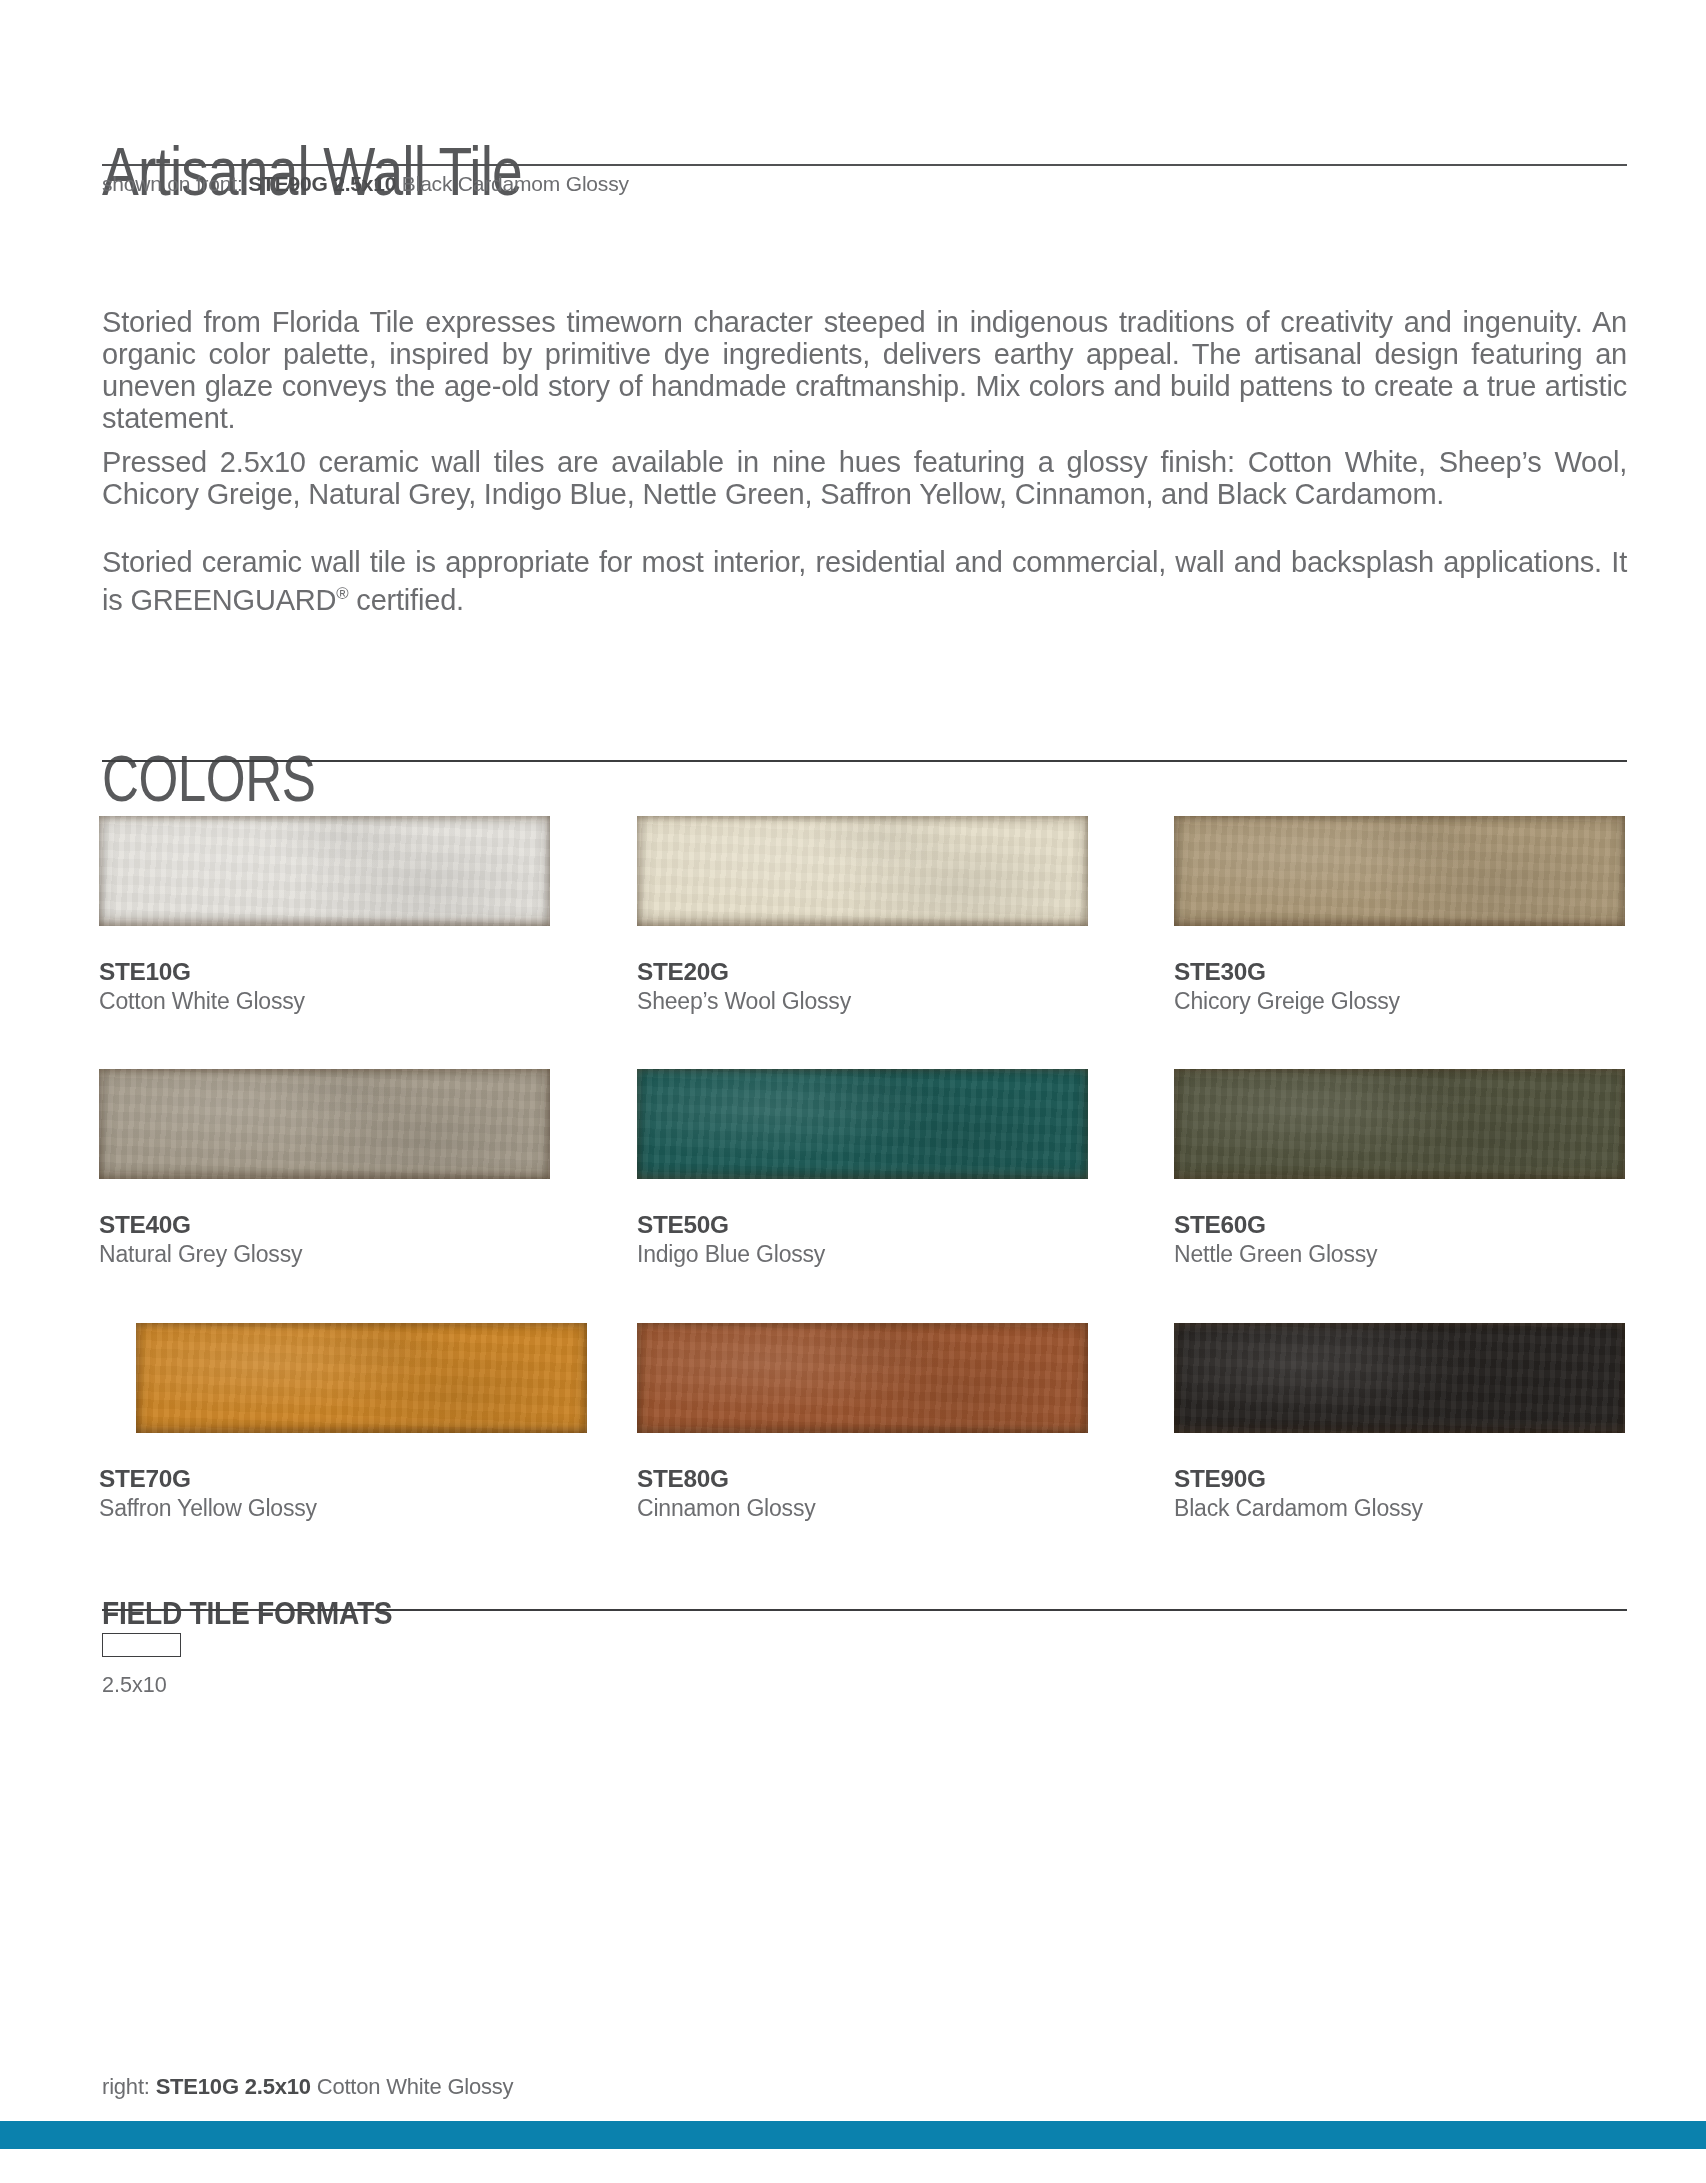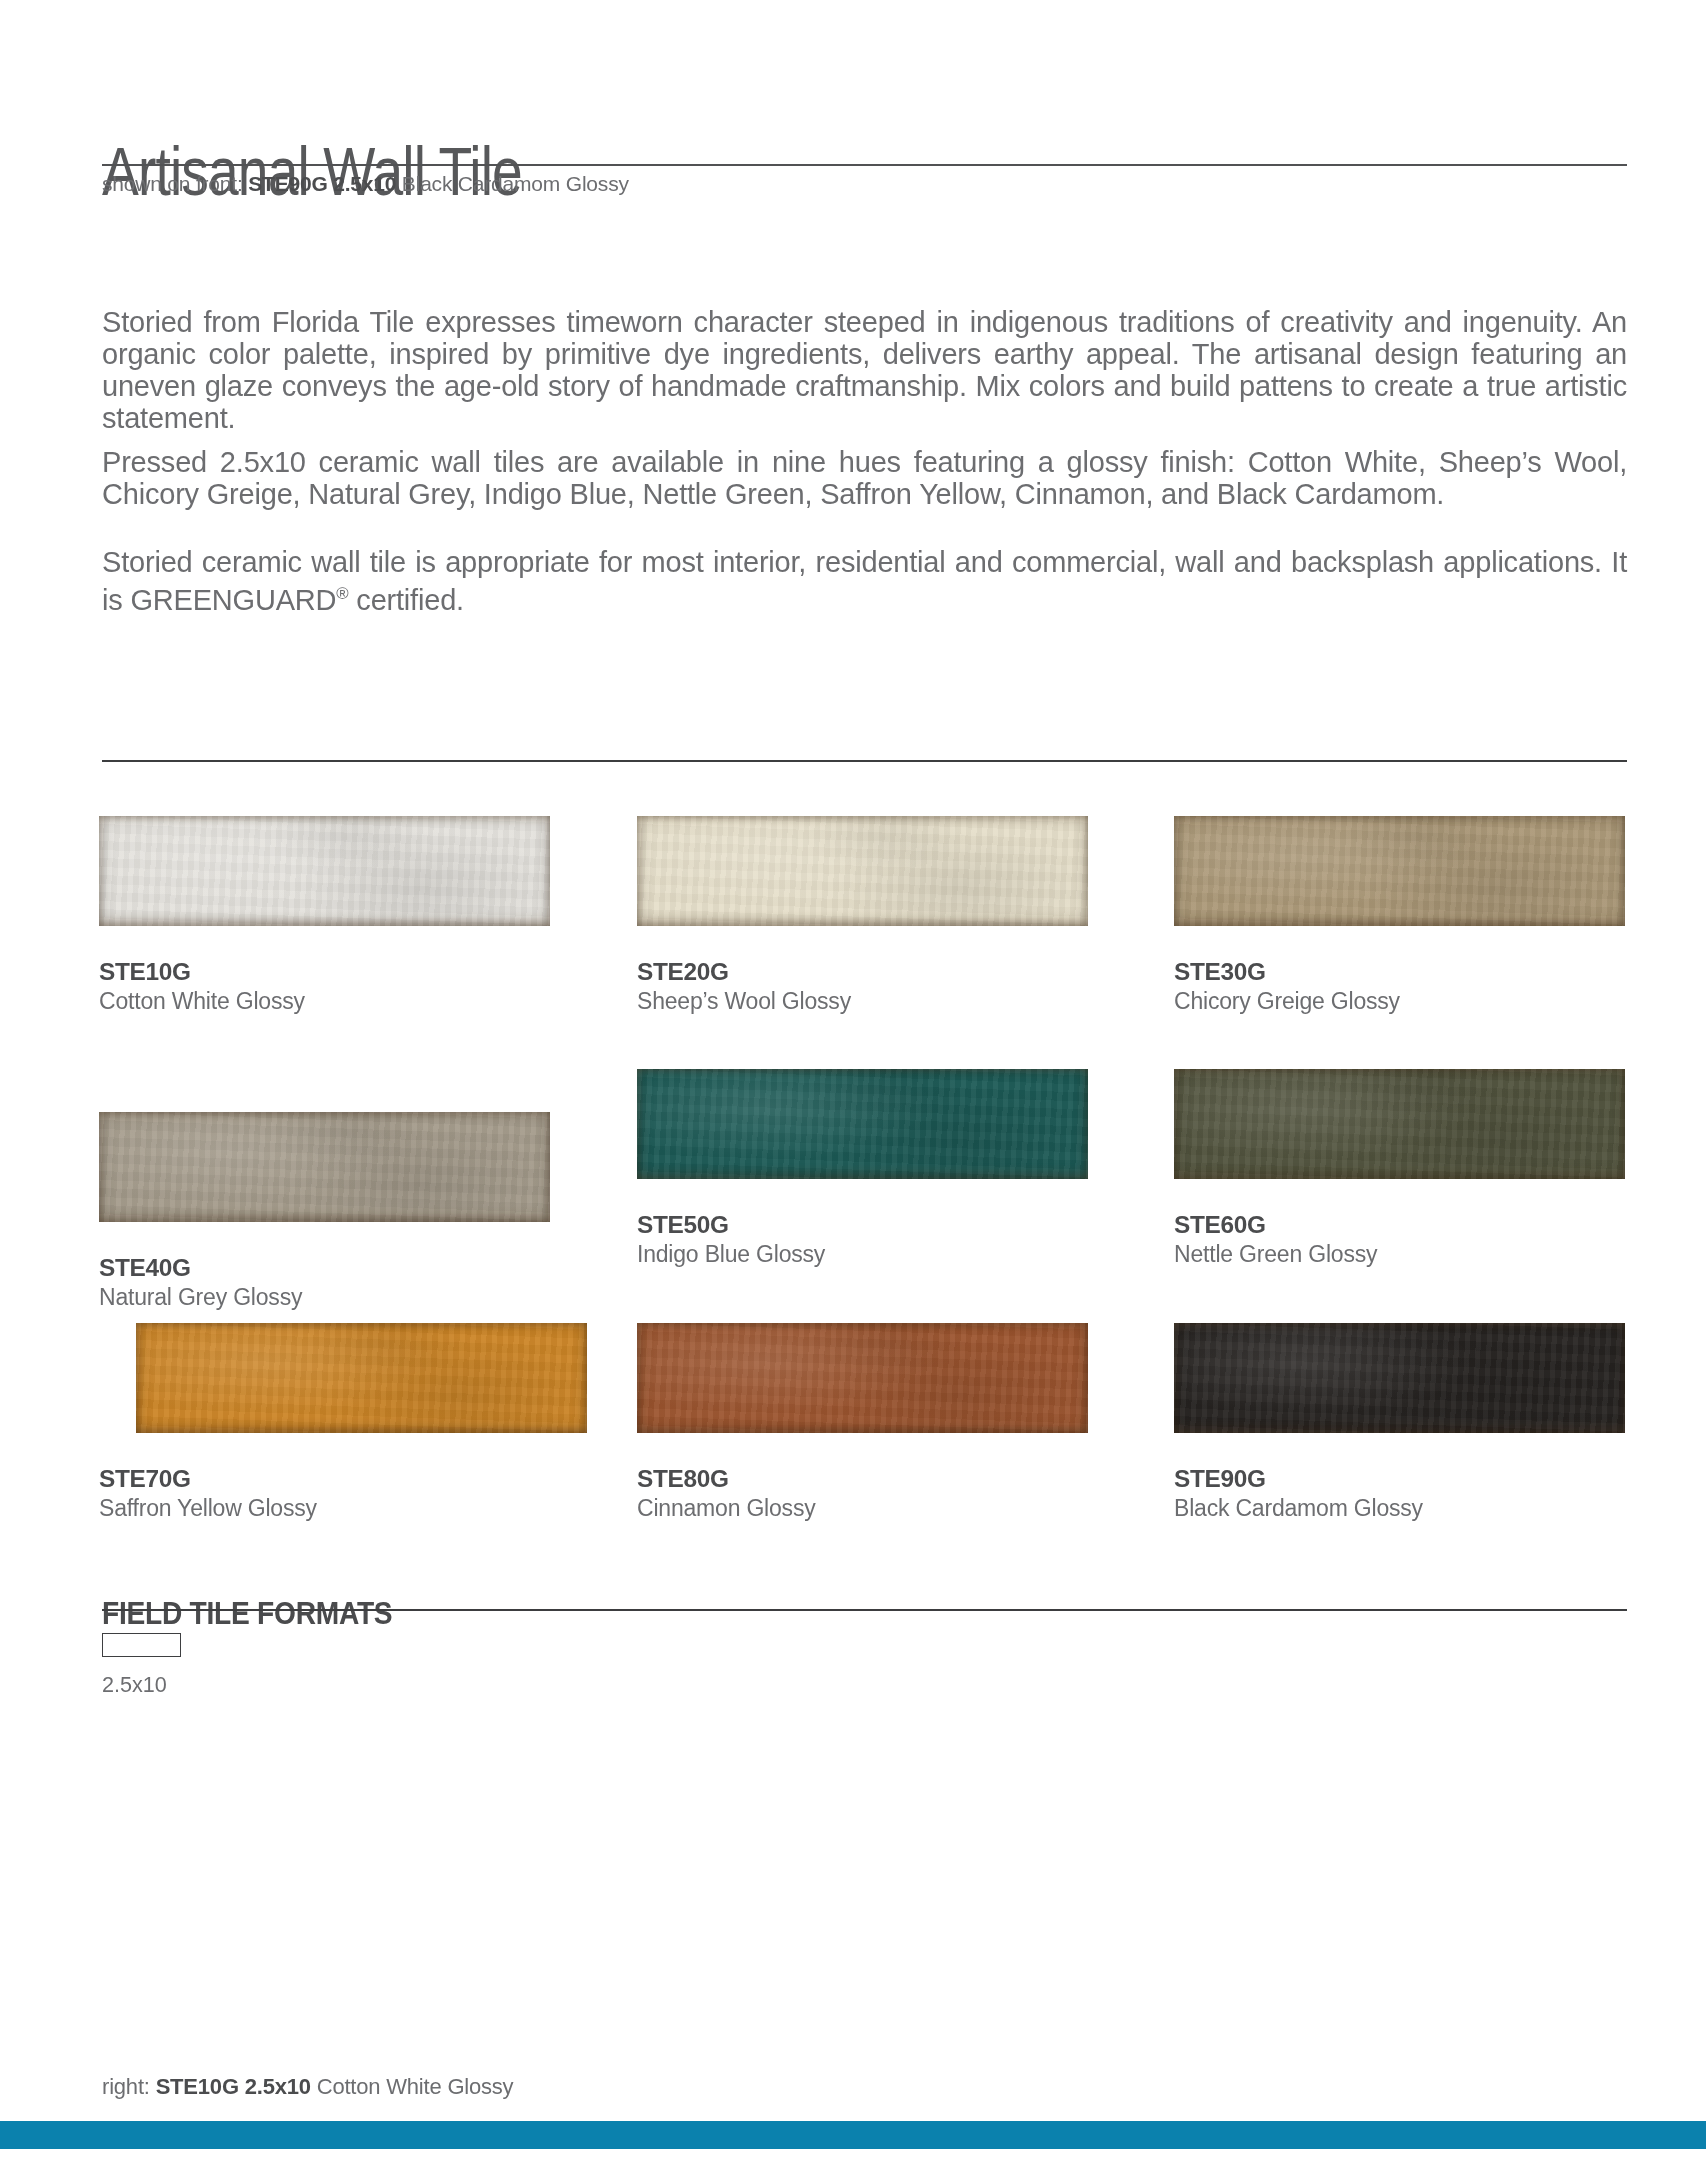--- a/index.html
+++ b/index.html
@@ -107,39 +107,40 @@
 <div id="page">
 
   <h1 class="abs doc-title"><span class="cond">Artisanal Wall Tile</span></h1>
   <div class="abs rule title-rule"></div>
   <div class="abs subtitle"><span>shown on front: </span><b>STE90G 2.5x10</b><span> Black Cardamom Glossy</span></div>
 
   <p id="para1" class="abs para">Storied from Florida Tile expresses timeworn character steeped in indigenous traditions of creativity and ingenuity. An organic color palette, inspired by primitive dye ingredients, delivers earthy appeal.  The artisanal design featuring an uneven glaze conveys the age-old story of handmade craftmanship.  Mix colors and build pattens to create a true artistic statement.</p>
   <p id="para2" class="abs para">Pressed 2.5x10 ceramic wall tiles are available in nine hues featuring a glossy finish: Cotton White, Sheep’s Wool, Chicory Greige, Natural Grey, Indigo Blue, Nettle Green, Saffron Yellow, Cinnamon, and Black Cardamom.</p>
   <p id="para3" class="abs para"><span>Storied ceramic wall tile is appropriate for most interior, residential and commercial, wall and backsplash applications.  It is GREENGUARD</span><span class="sup">®</span><span> certified.</span></p>
 
+  <h2 class="abs section-heading"><span class="cond">COLORS</span></h2>
   <div class="abs rule colors-rule"></div>
 
   <div class="tile-cell" style="left:99px; top:816px;">
     <div class="swatch" style="background-color: rgb(228, 226, 221);"></div>
     <div class="tile-code">STE10G</div>
     <div class="tile-name">Cotton White Glossy</div>
   </div>
   <div class="tile-cell" style="left:637px; top:816px;">
     <div class="swatch" style="background-color: rgb(230, 223, 202);"></div>
     <div class="tile-code">STE20G</div>
     <div class="tile-name">Sheep’s Wool Glossy</div>
   </div>
   <div class="tile-cell" style="left:1174px; top:816px;">
     <div class="swatch" style="background-color: rgb(171, 152, 119);"></div>
     <div class="tile-code">STE30G</div>
     <div class="tile-name">Chicory Greige Glossy</div>
   </div>
 
-  <div class="tile-cell" style="left:99px; top:1069px;margin-top:43px;">
+  <div class="tile-cell" style="left:99px; top:1069px;">
     <div class="swatch" style="background-color: rgb(164, 155, 139);"></div>
     <div class="tile-code">STE40G</div>
     <div class="tile-name">Natural Grey Glossy</div>
   </div>
   <div class="tile-cell" style="left:637px; top:1069px;">
     <div class="swatch" style="background-color: rgb(28, 90, 86);"></div>
     <div class="tile-code">STE50G</div>
     <div class="tile-name">Indigo Blue Glossy</div>
   </div>
   <div class="tile-cell" style="left:1174px; top:1069px;">

